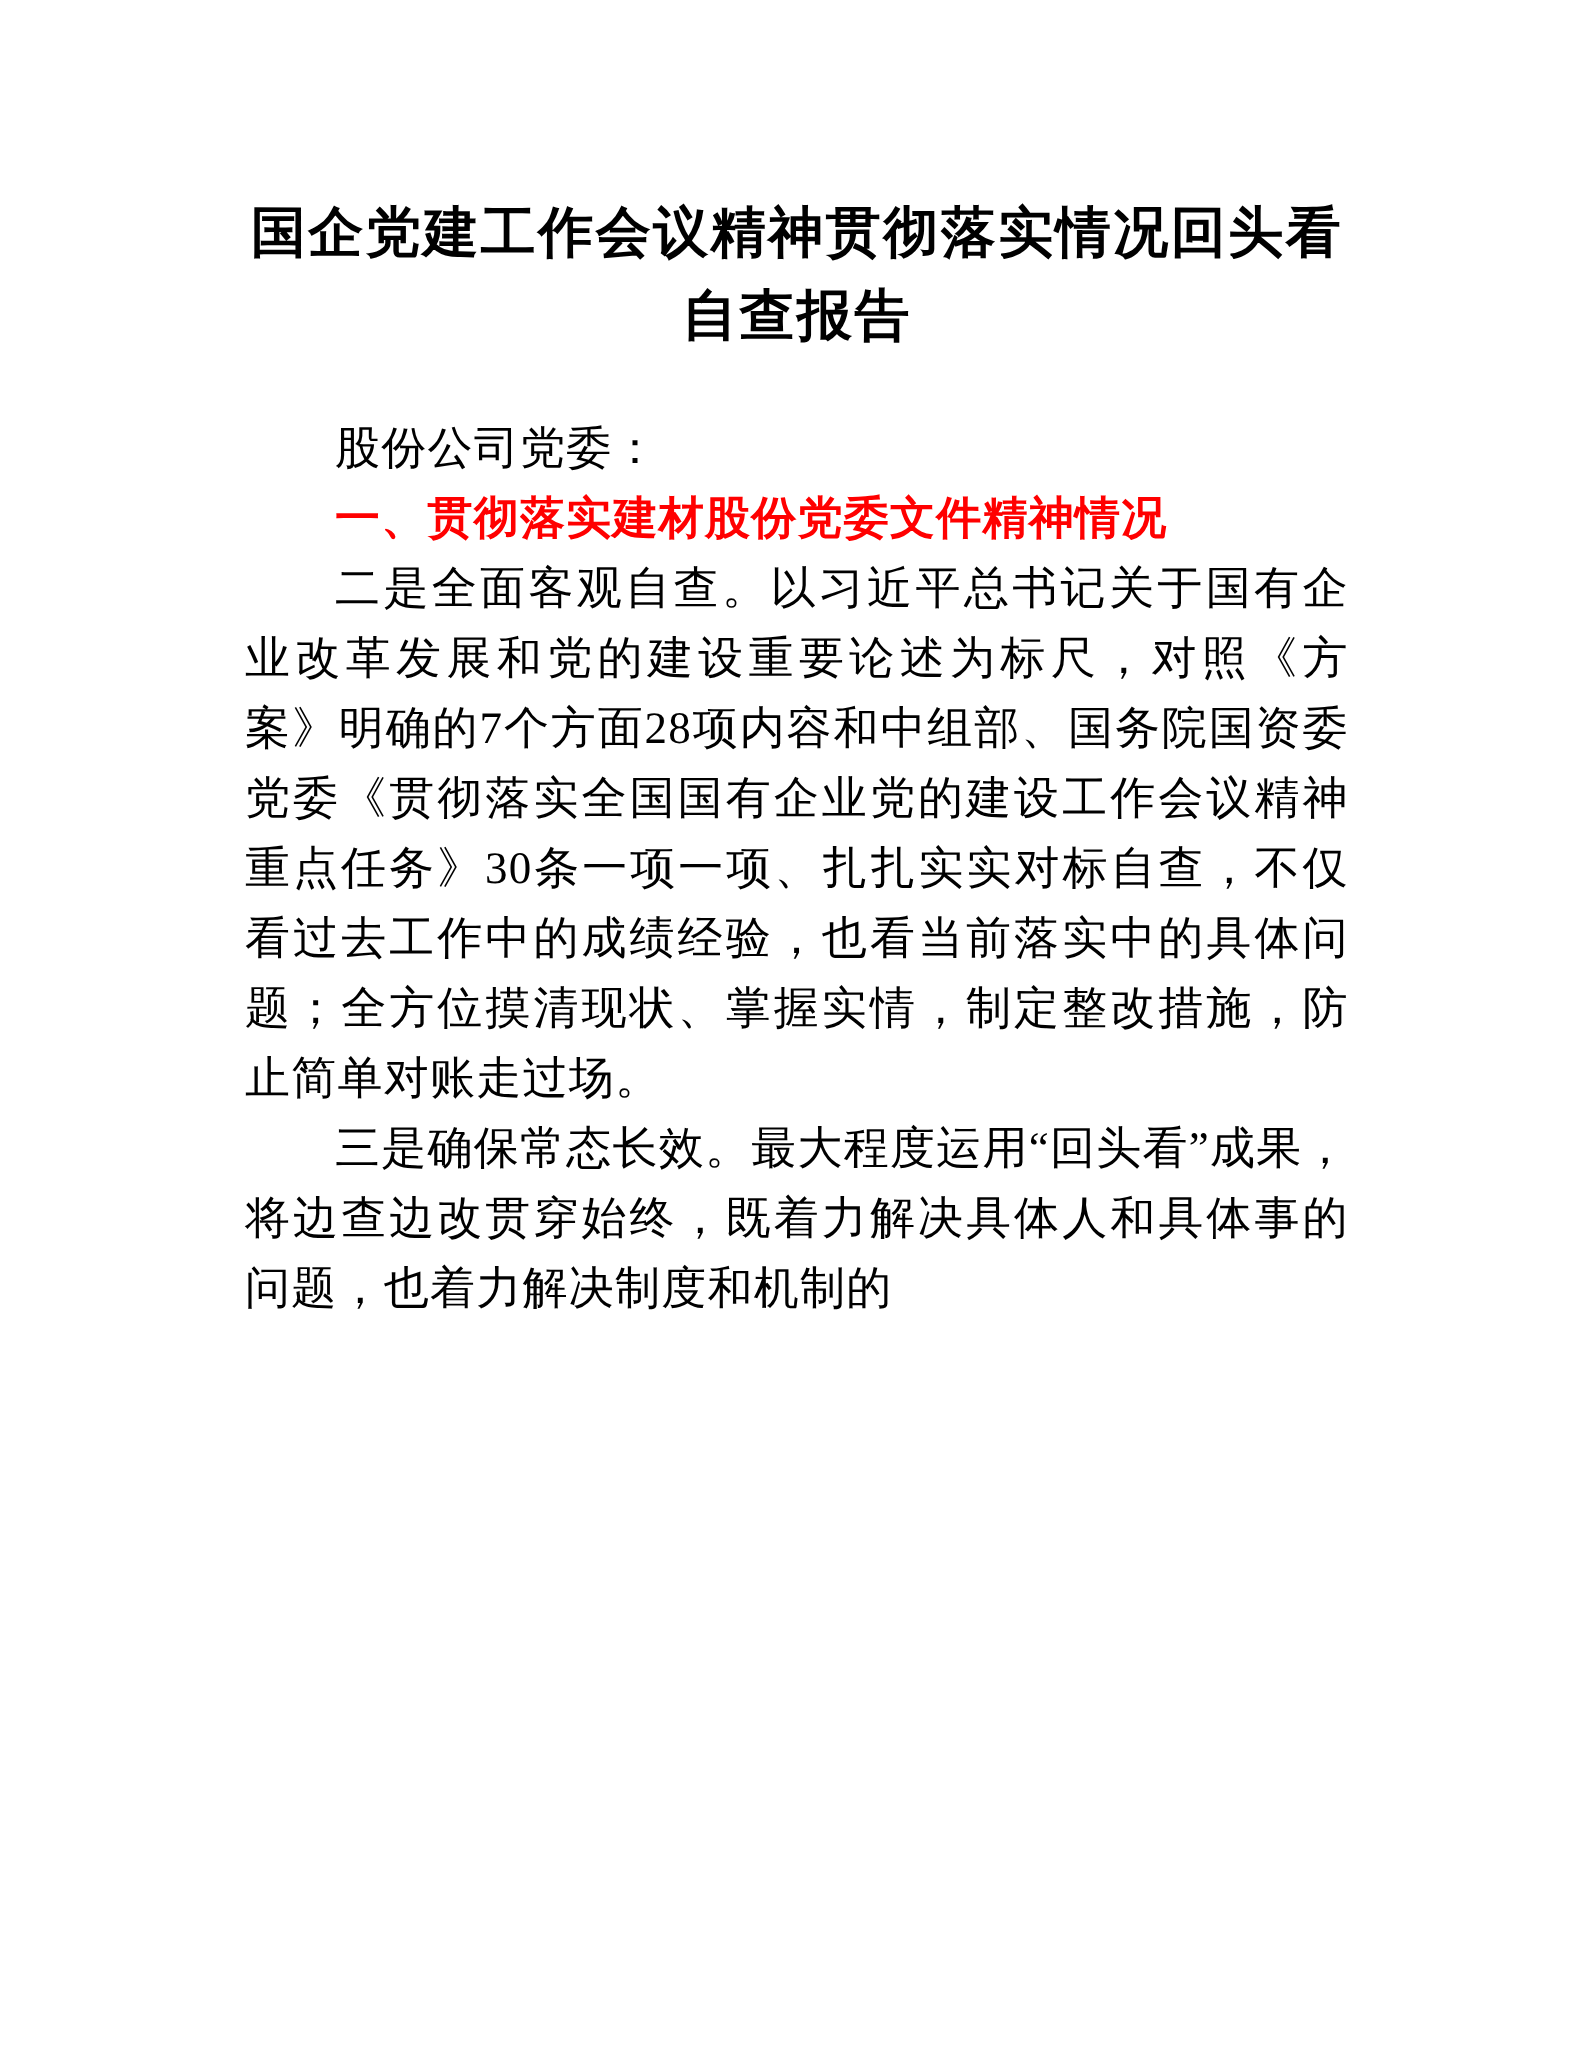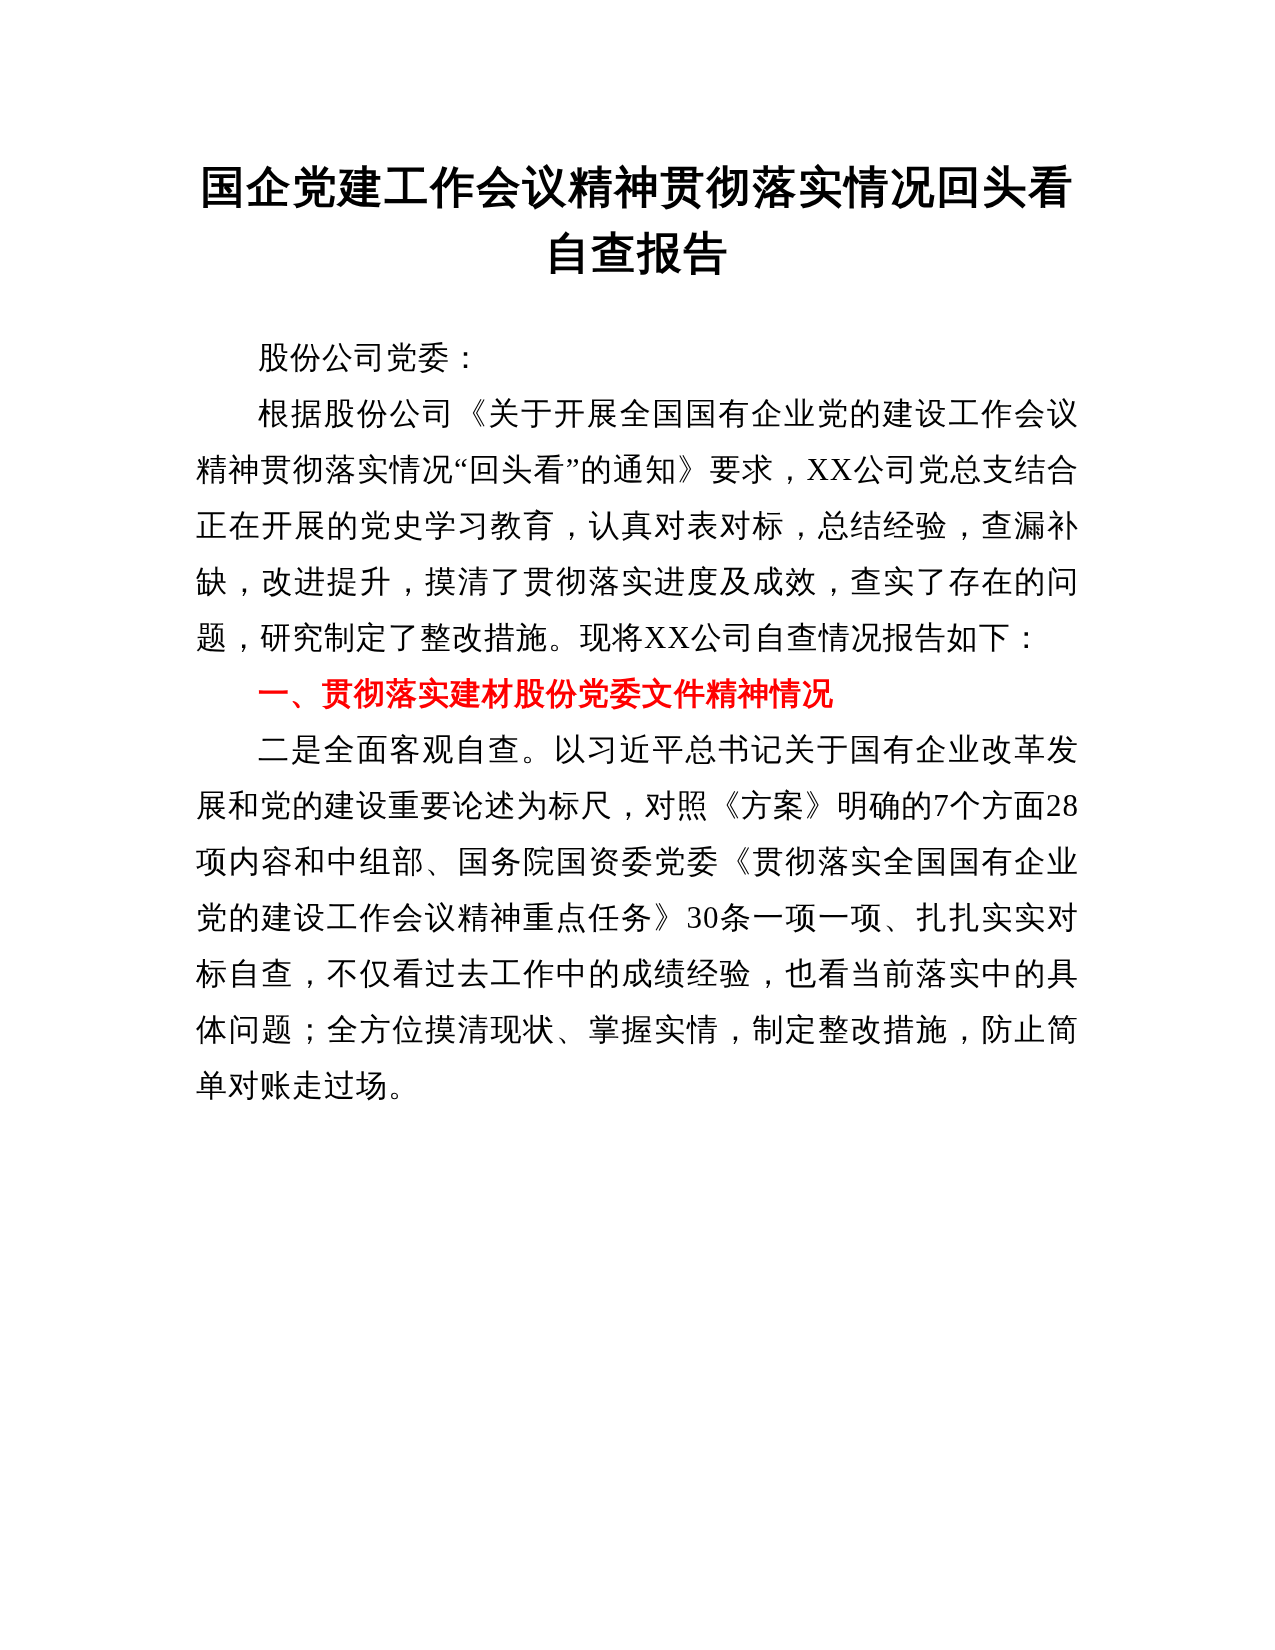--- a/index.html
+++ b/index.html
@@ -19,21 +19,21 @@
     font-family: "Liberation Sans", "DejaVu Sans", sans-serif;
     font-weight: 700;
     font-size: 44px;
     line-height: 1.5;
     letter-spacing: 2px;
     text-align: center;
     color: #000000;
     margin-bottom: 44px;
   }
   .para {
-    font-size: 31px;
+    font-size: 36px;
     line-height: 56px;
     letter-spacing: 1px;
     text-align: justify;
     text-justify: inter-character;
     text-indent: 2em;
     color: #000000;
   }
   .para.heading-red {
     color: var(--heading-red, #FF0000);
     font-weight: 700;
@@ -42,20 +42,20 @@
   }
 </style>
 </head>
 <body>
 
 <div class="page">
   <h1 class="doc-title">国企党建工作会议精神贯彻落实情况回头看自查报告</h1>
 
   <p class="para">股份公司党委：</p>
 
-  <p class="para">根据股份公司《关于开展全国国有企业党的建设工作会议精神贯彻落实情况“回头看”的通知》要求，XX公司党总支结合正在开展的党史学习教育，认真对表对标，总结经验，查漏补缺，改进提升，摸清了贯彻落实进度及成效，查实了存在的问题，研究制定了整改措施。现将XX公司自查情况报告如下：</p>
 
   <p class="para heading-red">一、贯彻落实建材股份党委文件精神情况</p>
 
 
   <p class="para">二是全面客观自查。以习近平总书记关于国有企业改革发展和党的建设重要论述为标尺，对照《方案》明确的7个方面28项内容和中组部、国务院国资委党委《贯彻落实全国国有企业党的建设工作会议精神重点任务》30条一项一项、扎扎实实对标自查，不仅看过去工作中的成绩经验，也看当前落实中的具体问题；全方位摸清现状、掌握实情，制定整改措施，防止简单对账走过场。</p>
 
+  <p class="para">三是确保常态长效。最大程度运用“回头看”成果，将边查边改贯穿始终，既着力解决具体人和具体事的问题，也着力解决制度和机制的</p>
 </div>
 
 </body></html>

